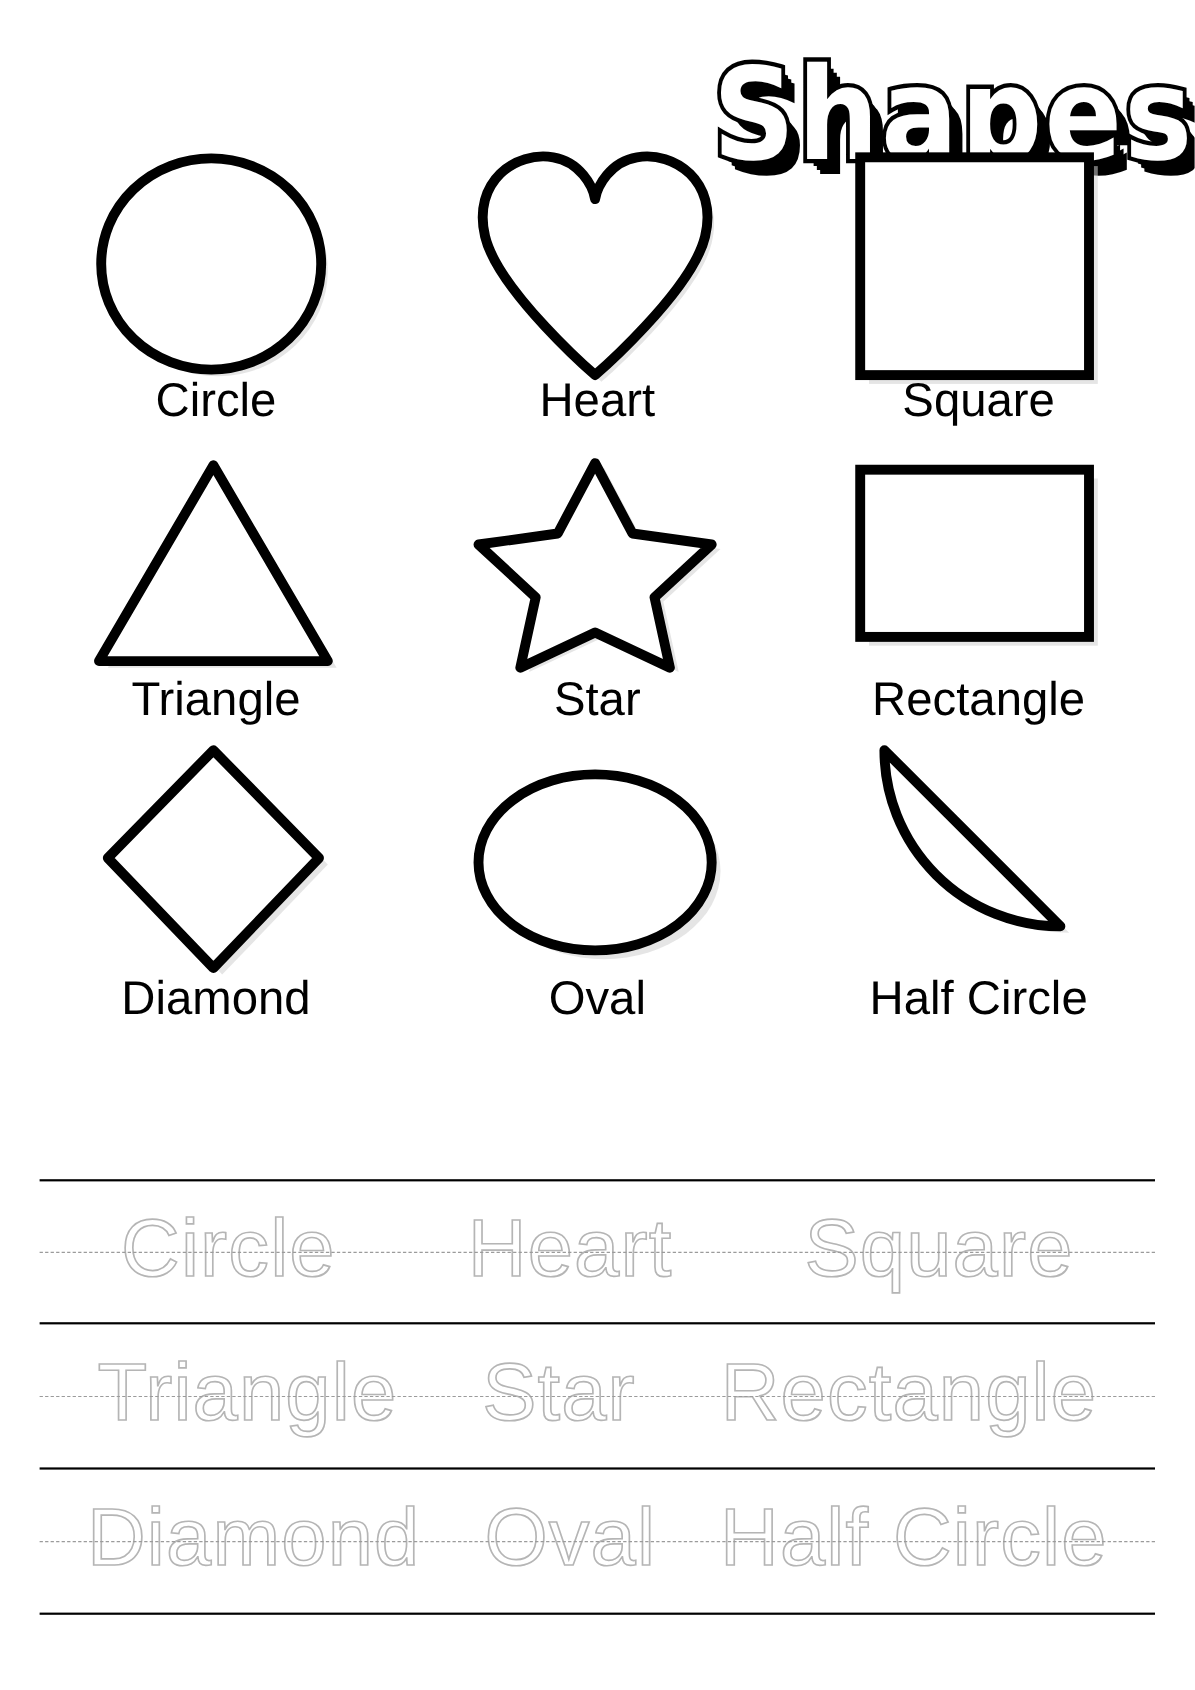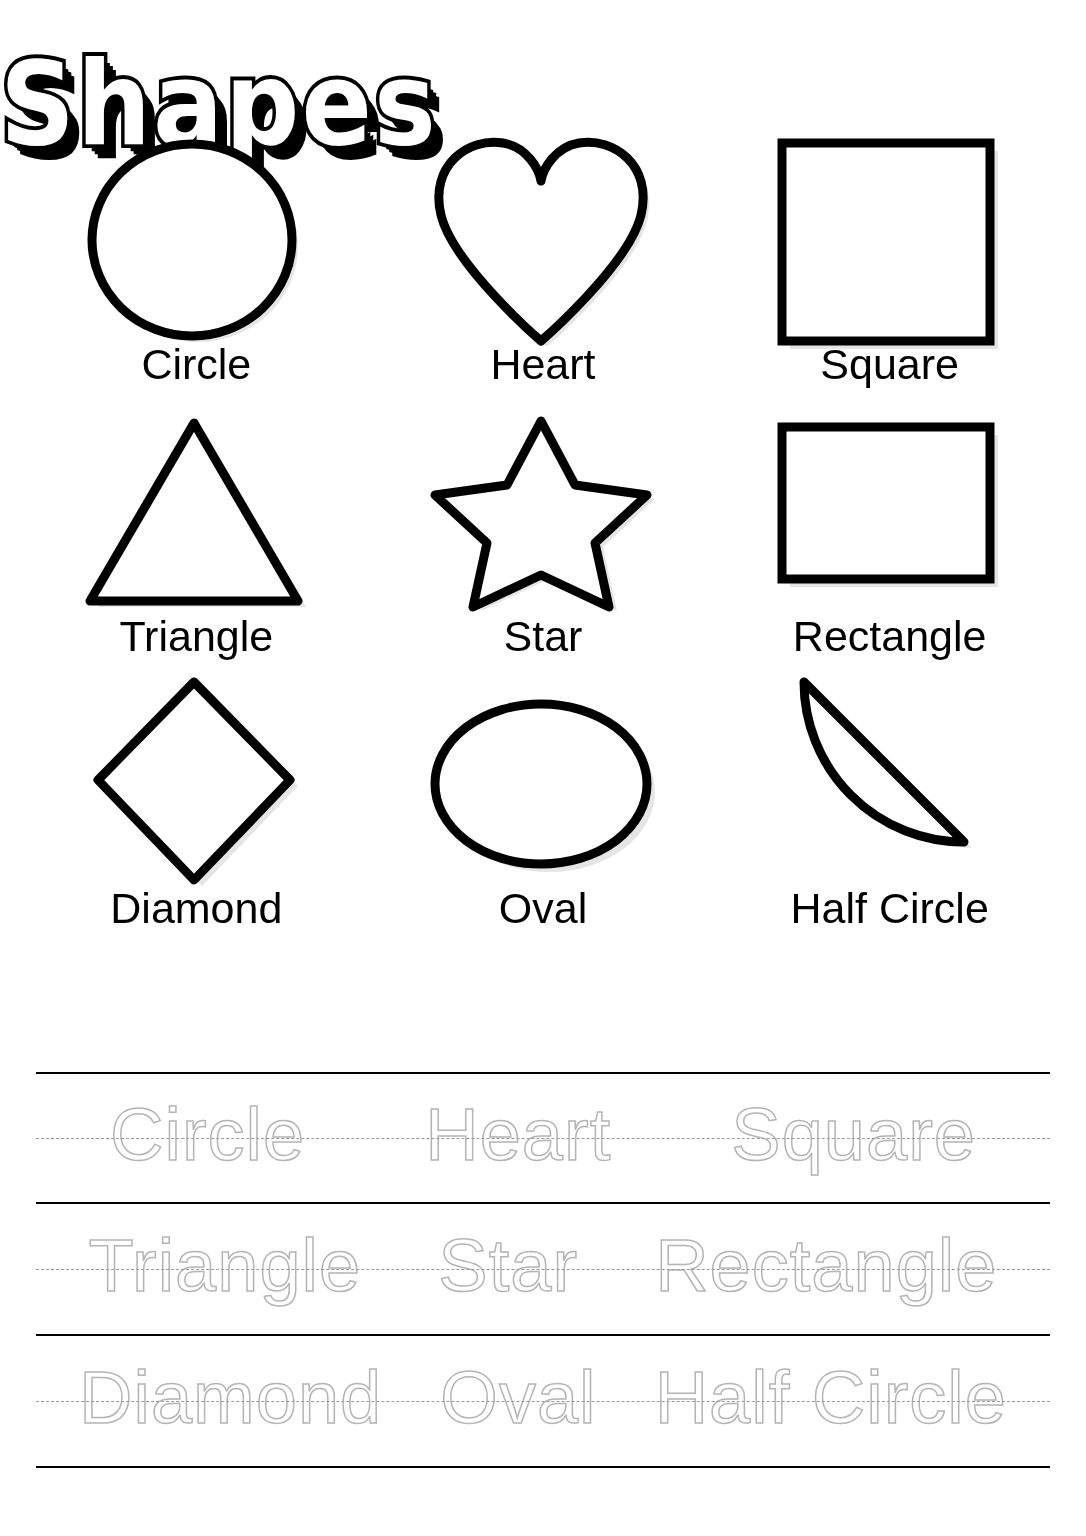--- a/index.html
+++ b/index.html
@@ -12,21 +12,21 @@
     height: 1536px;
     font-family: "Liberation Sans", sans-serif;
     color: #000000;
     overflow: hidden;
     position: relative;
   }
 
   
   .title-wrap {
     width: 100%;
-    text-align: left;
+    text-align: right;
     padding-top: 52px;
     height: 140px;
     box-sizing: border-box;
   }
   .title {
     display: inline-block;
     font-family: "DejaVu Sans", sans-serif;
     font-weight: bold;
     font-size: 104px;
     line-height: 1;

